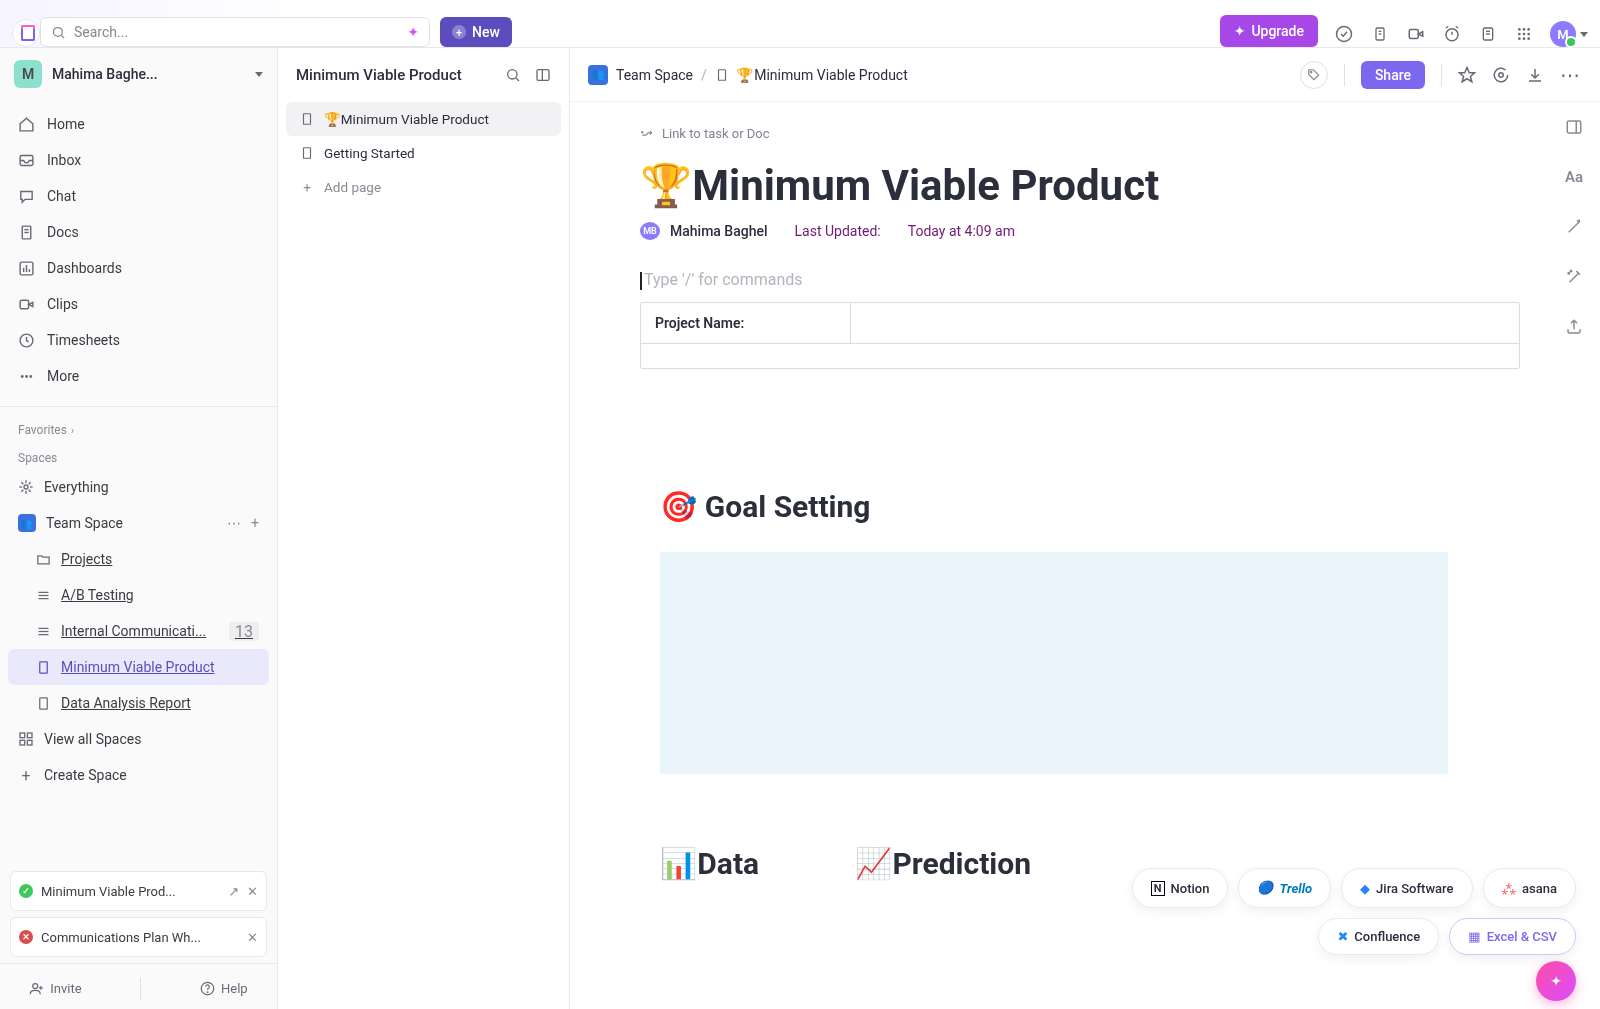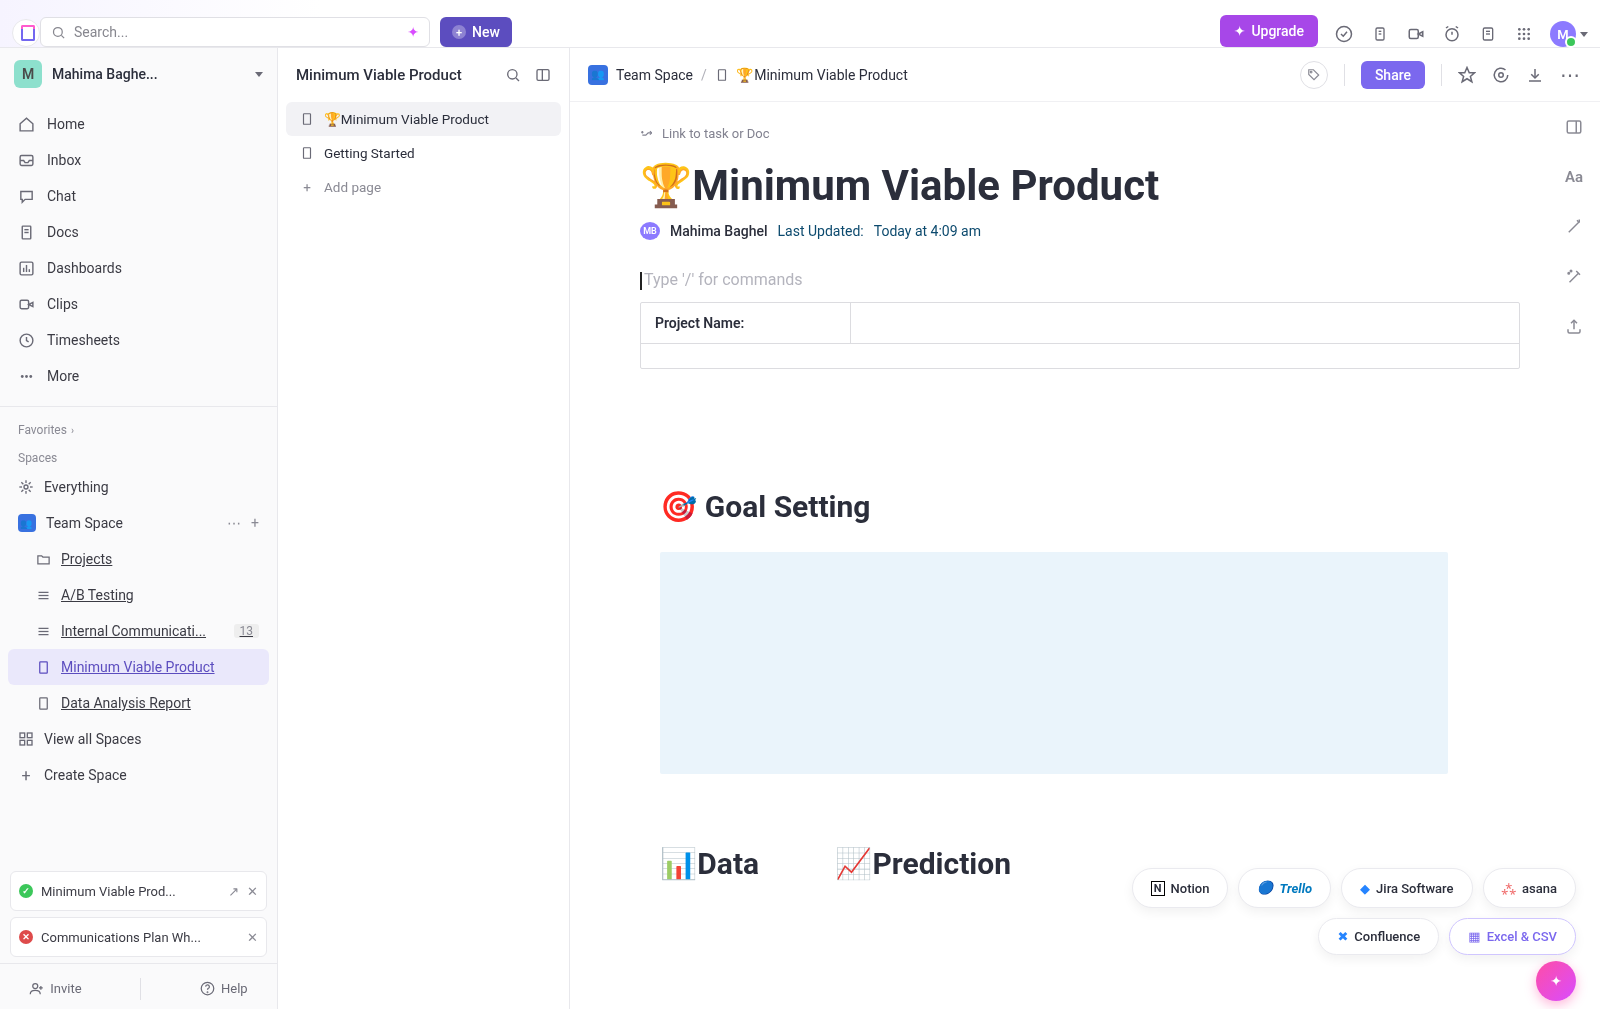--- a/index.html
+++ b/index.html
@@ -31,21 +31,21 @@
 .ws-square { width: 28px; height: 28px; border-radius: 6px; background: #8de0cd; display: flex; align-items: center; justify-content: center; font-weight: 600; color: #4a4a4a; }
 .ws-name { font-weight: 500; flex: 1; }
 .nav-list { padding: 6px 8px; }
 .nav-item { height: 36px; display: flex; align-items: center; padding: 0 10px; gap: 12px; border-radius: 6px; color: #3b3b44; }
 .nav-item svg { flex-shrink: 0; }
 .section-label { padding: 10px 18px 4px; font-size: 12px; color: #8a8a94; display: flex; align-items: center; gap: 4px; }
 .tree { padding: 0 8px; }
 .tree-item { height: 36px; display: flex; align-items: center; padding: 0 10px; gap: 10px; border-radius: 6px; color: #3b3b44; }
 .tree-item.indent { padding-left: 28px; text-decoration: underline; }
 .tree-item.selected { background: #eae8fb; color: #5c4dbf; }
-.tree-item .count { margin-left: auto; font-size: 12px; color: #8a8a94; background: #eee; padding: 0 6px; border-radius: 3px; text-align: right; }
+.tree-item .count { margin-left: auto; font-size: 16px; color: #8a8a94; background: #eee; padding: 0 6px; border-radius: 3px; text-align: right; }
 .tree-item .actions { margin-left: auto; display: flex; gap: 10px; color: #8a8a94; }
 .sidebar-footer { margin-top: auto; }
 .popover-card { margin: 6px 10px; border: 1px solid #e8e8ec; background: #fff; border-radius: 6px; height: 40px; display: flex; align-items: center; padding: 0 8px; gap: 8px; font-size: 13px; color: #3b3b44; }
 .popover-card .title { flex: 1; white-space: nowrap; overflow: hidden; text-overflow: ellipsis; }
 .status-dot-green { width: 14px; height: 14px; border-radius: 50%; background: #3cc75a; flex-shrink: 0; display: flex; align-items: center; justify-content: center; color: #fff; font-size: 9px; font-weight: bold; }
 .status-dot-red { width: 14px; height: 14px; border-radius: 50%; background: #de4b4b; flex-shrink: 0; display: flex; align-items: center; justify-content: center; color: #fff; font-size: 9px; font-weight: bold; }
 .footer-actions { height: 50px; border-top: 1px solid #e8e8ec; display: flex; align-items: center; justify-content: space-around; color: #6a6a76; font-size: 13px; }
 .footer-actions > div { display: flex; align-items: center; gap: 6px; }
 
 
@@ -65,31 +65,31 @@
 .breadcrumb-right { margin-left: auto; display: flex; align-items: center; gap: 16px; }
 .tag-circle { width: 28px; height: 28px; border-radius: 50%; border: 1px solid #e0e0e5; display: flex; align-items: center; justify-content: center; }
 .divider { width: 1px; height: 22px; background: #e0e0e5; }
 .share-btn { background: #7b68ee; color: #fff; padding: 6px 14px; border-radius: 6px; font-weight: 500; }
 .doc-body { flex: 1; overflow-y: auto; padding: 24px 70px 24px 70px; position: relative; }
 .link-hint { color: #828290; font-size: 13px; display: flex; align-items: center; gap: 8px; margin-bottom: 20px; }
 .doc-title { font-size: 42px; font-weight: 700; margin-bottom: 12px; }
 .meta-row { display: flex; align-items: center; gap: 10px; font-size: 14px; margin-bottom: 30px; }
 .meta-row .av { width: 20px; height: 18px; border-radius: 50%; background: #8c7aff; display: flex; align-items: center; justify-content: center; color: #fff; font-size: 9px; font-weight: 600; }
 .meta-row .author { font-weight: 500; }
-.meta-row .label { color: #0c4a6e; }
+.meta-row .label { color: #701a75; margin-left: 17px; }
 .cmd-hint { color: #b4b4bd; font-size: 16px; margin-bottom: 12px; }
 .cursor-bar { display: inline-block; width: 2px; height: 18px; background: #222; vertical-align: middle; margin-right: 2px; }
 .ptable { border: 1px solid #dcdce0; border-radius: 2px; width: 880px; margin-bottom: 120px; }
 .ptable-row { display: flex; border-bottom: 1px solid #dcdce0; }
 .ptable-row:last-child { border-bottom: none; }
 .ptable-cell { padding: 12px 14px; }
 .ptable-cell.label { width: 210px; font-weight: 600; border-right: 1px solid #dcdce0; }
 .section-head { font-size: 30px; font-weight: 700; margin: 0 0 28px 20px; }
 .blue-block { width: 788px; height: 222px; background: #eaf4fb; border-radius: 2px; margin-left: 20px; margin-bottom: 72px; }
-.two-col { display: flex; margin-left: 20px; gap: 76px; }
+.two-col { display: flex; margin-left: 20px; gap: 96px; }
 .two-col h2 { font-size: 30px; font-weight: 700; }
 
 
 .side-rail { position: absolute; right: 0; top: 54px; width: 52px; display: flex; flex-direction: column; align-items: center; gap: 28px; padding-top: 14px; }
 .rail-icon { width: 22px; height: 22px; color: #8a8a94; display: flex; align-items: center; justify-content: center; }
 
 
 .integrations { position: absolute; right: 24px; bottom: 58px; display: flex; flex-direction: column; align-items: flex-end; gap: 10px; }
 .chip-row { display: flex; gap: 10px; }
 .chip { background: #fff; border: 1px solid #eaeaef; box-shadow: 0 4px 12px rgba(0,0,0,0.06); border-radius: 22px; padding: 10px 18px; font-size: 13px; font-weight: 500; display: flex; align-items: center; gap: 6px; }

